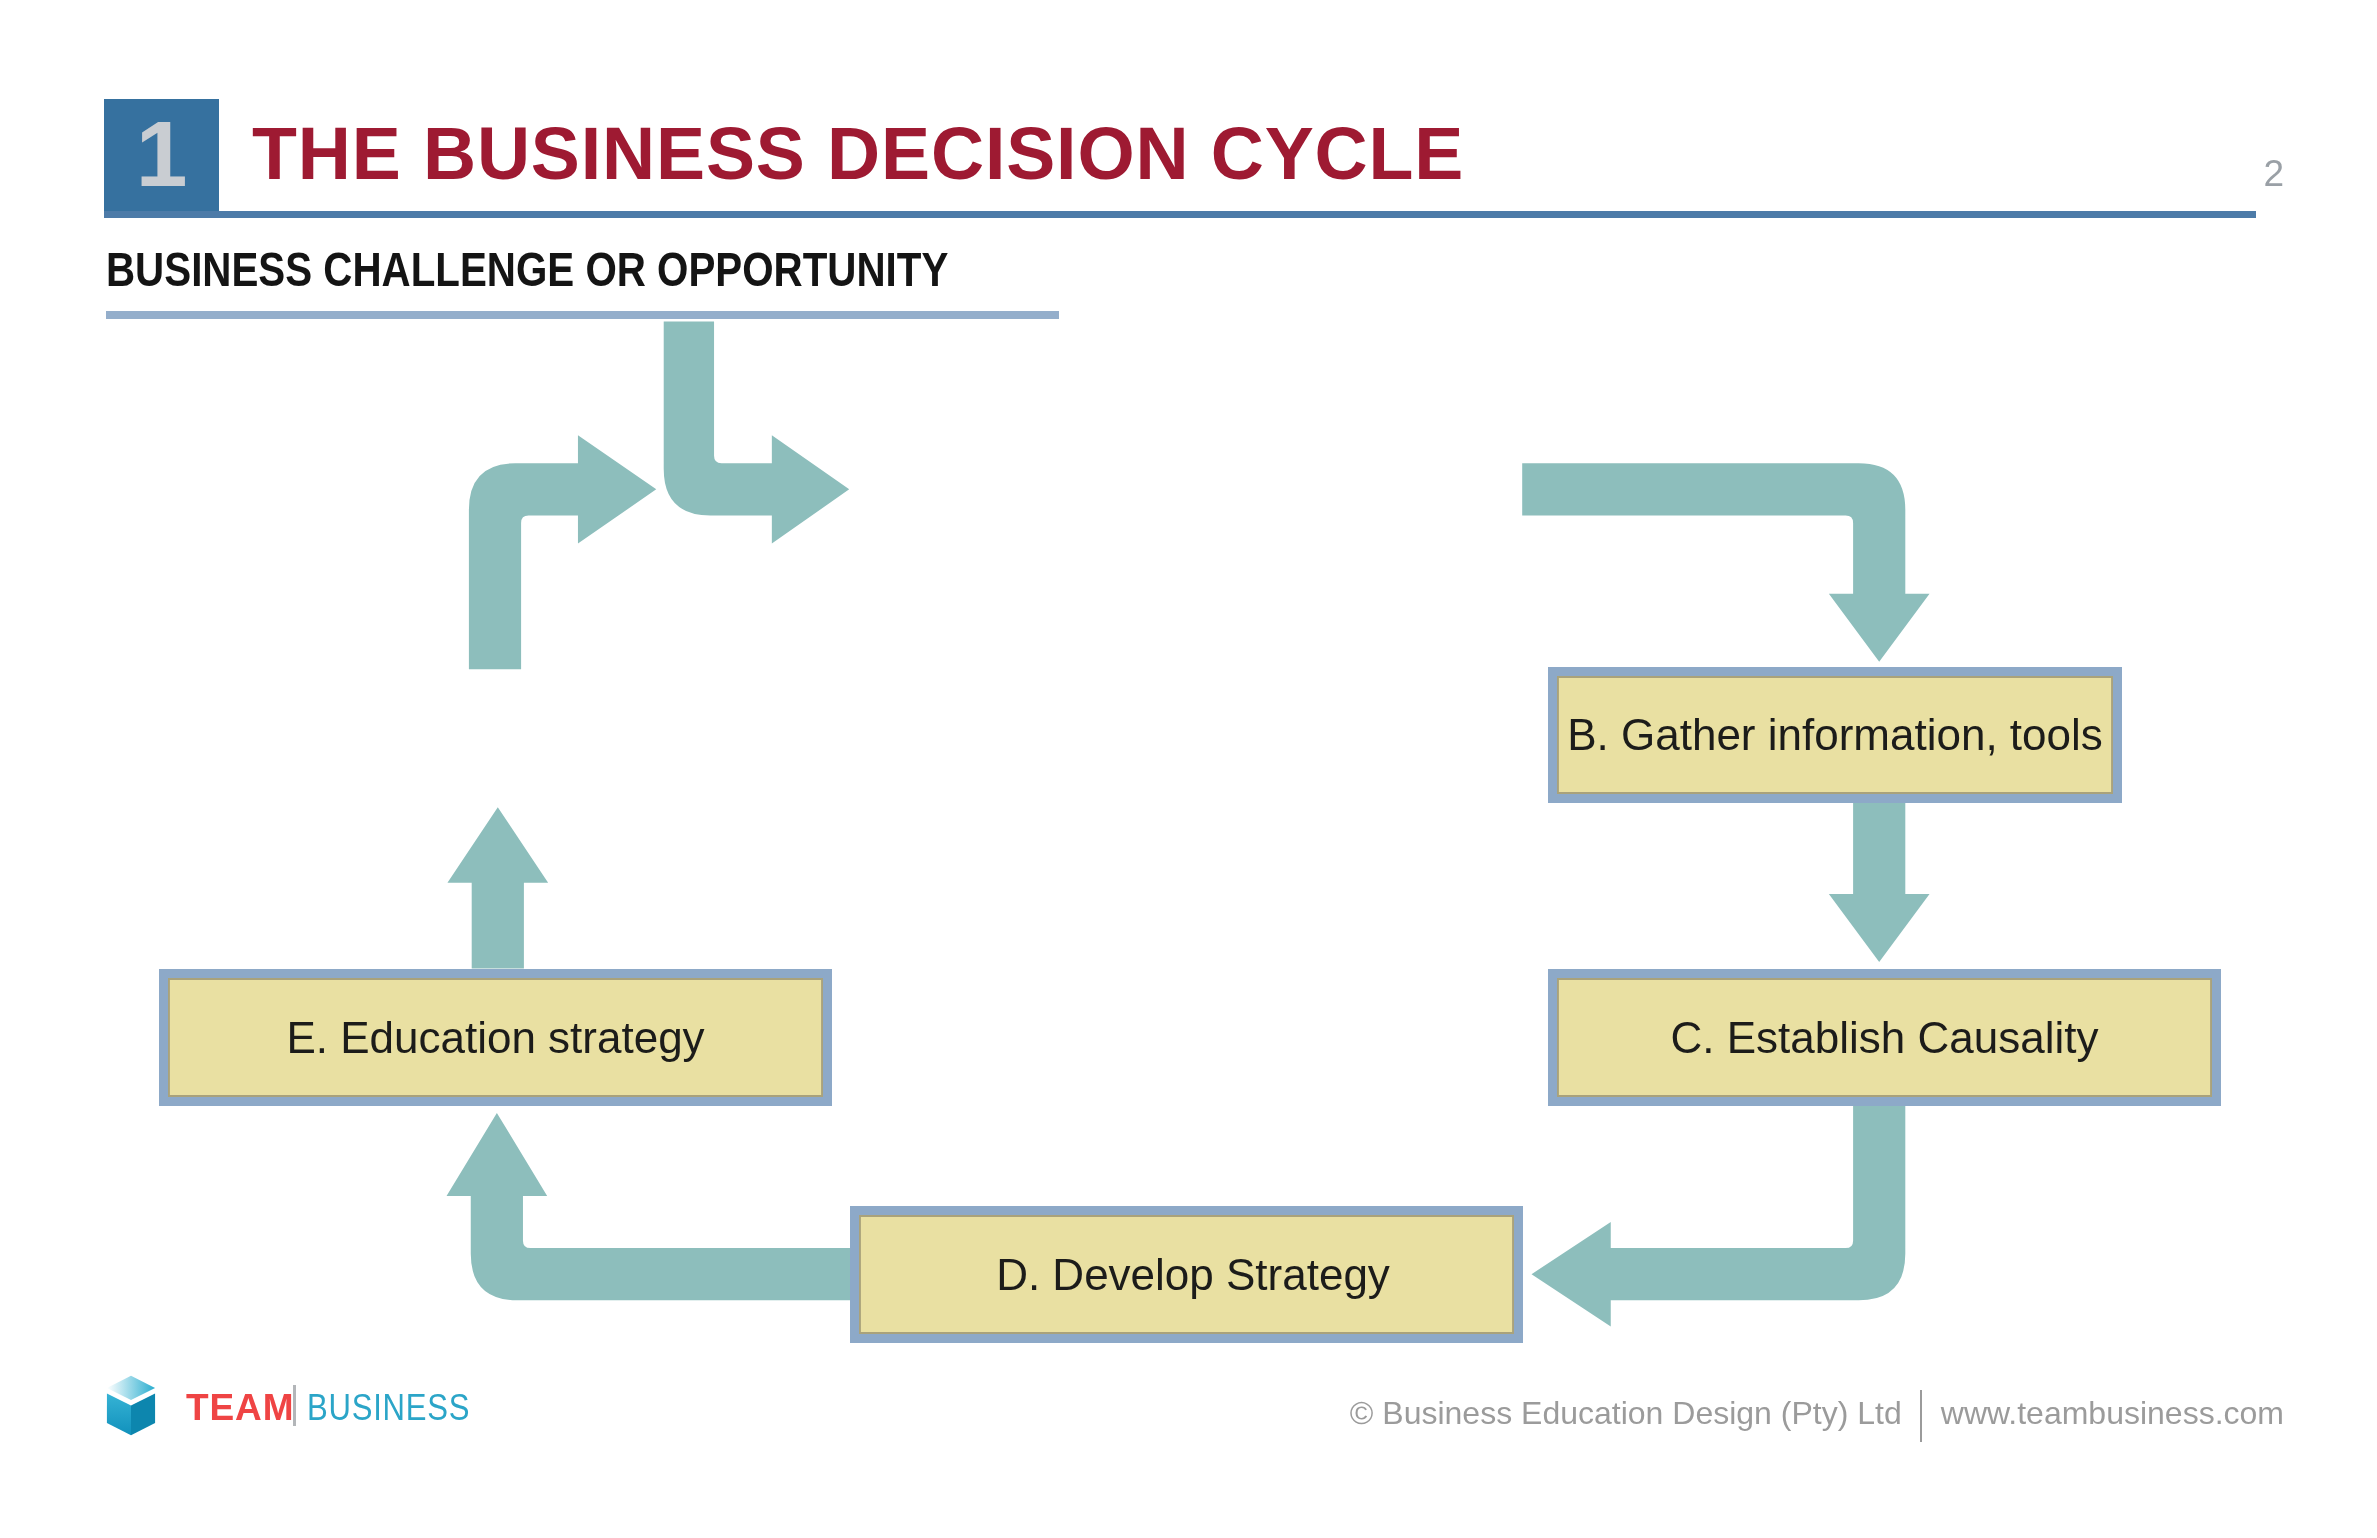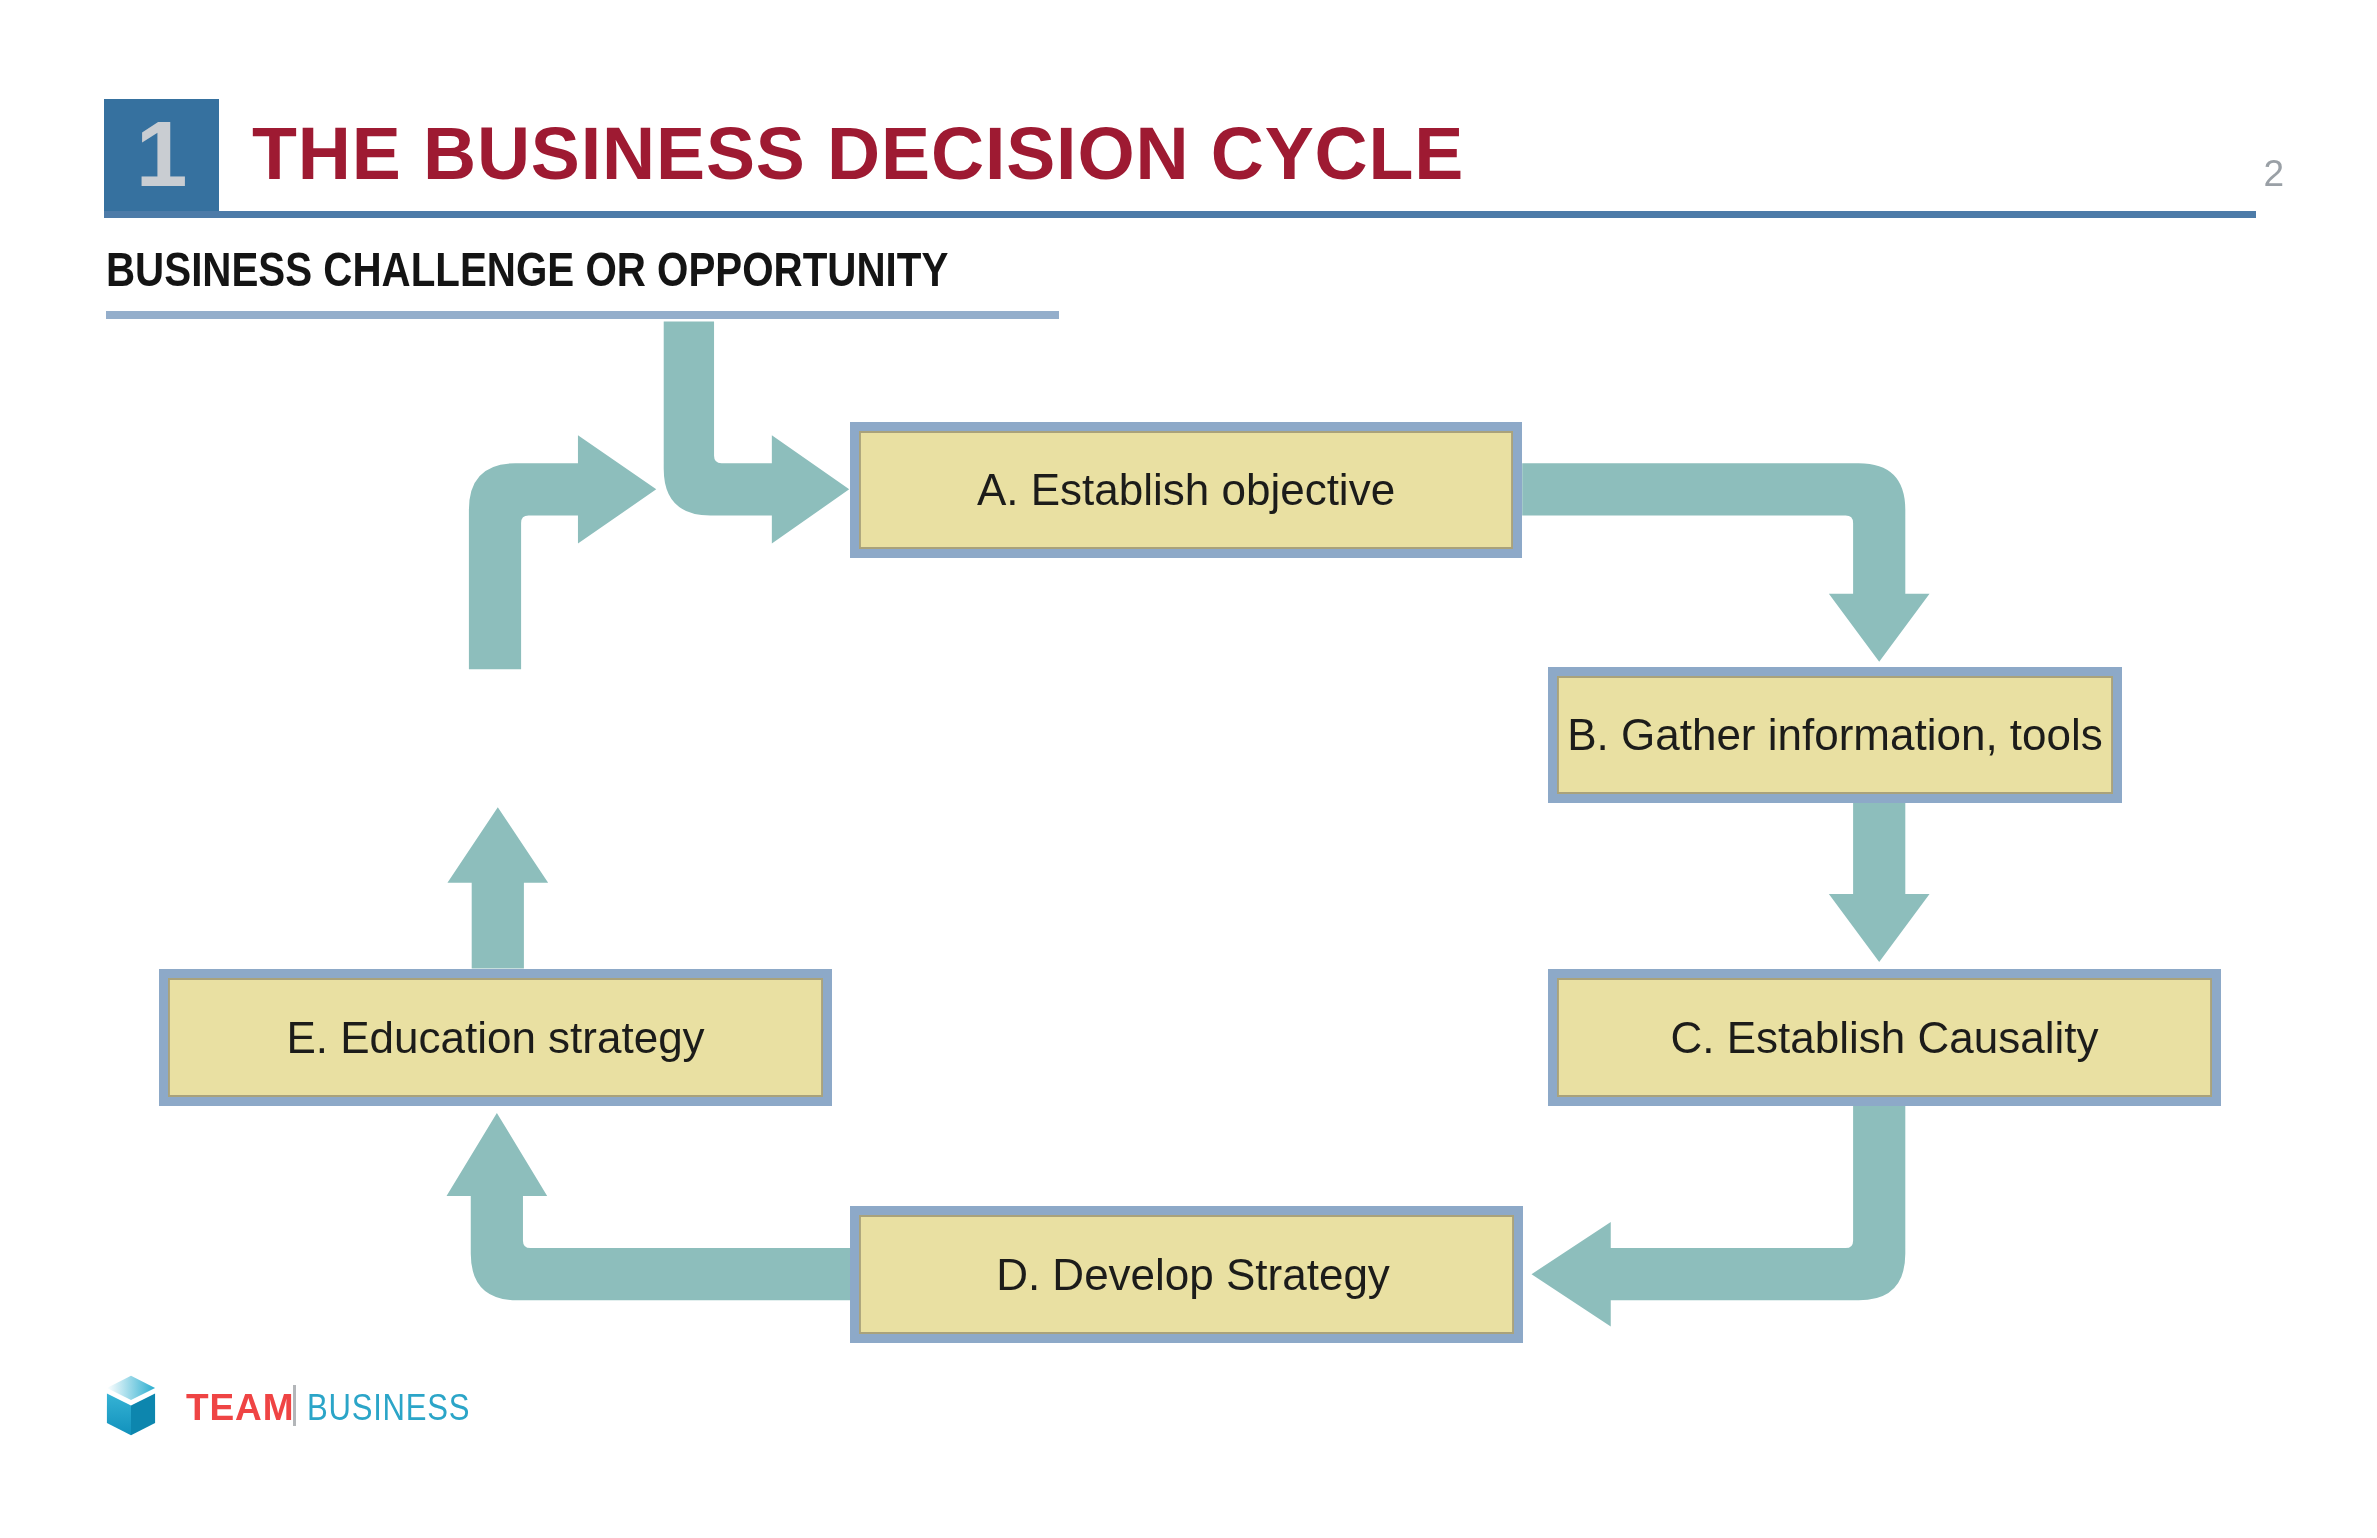--- a/index.html
+++ b/index.html
@@ -112,23 +112,20 @@
       <path d="M 712 345 L 712 503 Q 712 553 762 553 L 828 553 L 828 583 L 911 525 L 828 467 L 828 497 L 774 497 Q 766 497 766 489 L 766 345 Z"></path>
       <path d="M 503 718 L 503 547 Q 503 497 553 497 L 620 497 L 620 467 L 704 525 L 620 583 L 620 553 L 567 553 Q 559 553 559 561 L 559 718 Z"></path>
       <path d="M 1633 497 L 1994 497 Q 2044 497 2044 547 L 2044 637 L 2070 637 L 2016 710 L 1962 637 L 1988 637 L 1988 561 Q 1988 553 1980 553 L 1633 553 Z"></path>
       <path d="M 1988 861 L 2044 861 L 2044 959 L 2070 959 L 2016 1032 L 1962 959 L 1988 959 Z"></path>
       <path d="M 2044 1184 L 2044 1345 Q 2044 1395 1994 1395 L 1728 1395 L 1728 1423 L 1643 1367 L 1728 1311 L 1728 1339 L 1980 1339 Q 1988 1339 1988 1331 L 1988 1184 Z"></path>
       <path d="M 912 1339 L 569 1339 Q 561 1339 561 1331 L 561 1283 L 587 1283 L 533 1194 L 479 1283 L 505 1283 L 505 1345 Q 505 1395 555 1395 L 912 1395 Z"></path>
       <path d="M 506 1039 L 506 947 L 480 947 L 534 866 L 588 947 L 562 947 L 562 1039 Z"></path>
     </g>
   </svg>
 
-  <div class="node node-a">
-    <span>A. Establish objective</span>
-  </div>
   <div class="node node-b">
     <span>B. Gather information, tools</span>
   </div>
   <div class="node node-c">
     <span>C. Establish Causality</span>
   </div>
   <div class="node node-d">
     <span>D. Develop Strategy</span>
   </div>
   <div class="node node-e">
@@ -149,15 +146,20 @@
       </defs>
       <polygon points="4,15 30,2 56,15 30,28" fill="url(#lidGrad)"></polygon>
       <polygon points="4,21 30,34 30,66 4,53" fill="url(#leftGrad)"></polygon>
       <polygon points="30,34 56,21 56,53 30,66" fill="#0d86ae"></polygon>
     </svg>
     <span class="logo-team">TEAM</span>
     <span class="logo-divider"></span>
     <span class="logo-business">BUSINESS</span>
   </div>
 
+  <div class="footer-right">
+    <span>© Business Education Design (Pty) Ltd</span>
+    <span class="fr-divider"></span>
+    <span>www.teambusiness.com</span>
+  </div>
 
 </div>
 
 
 </body></html>

